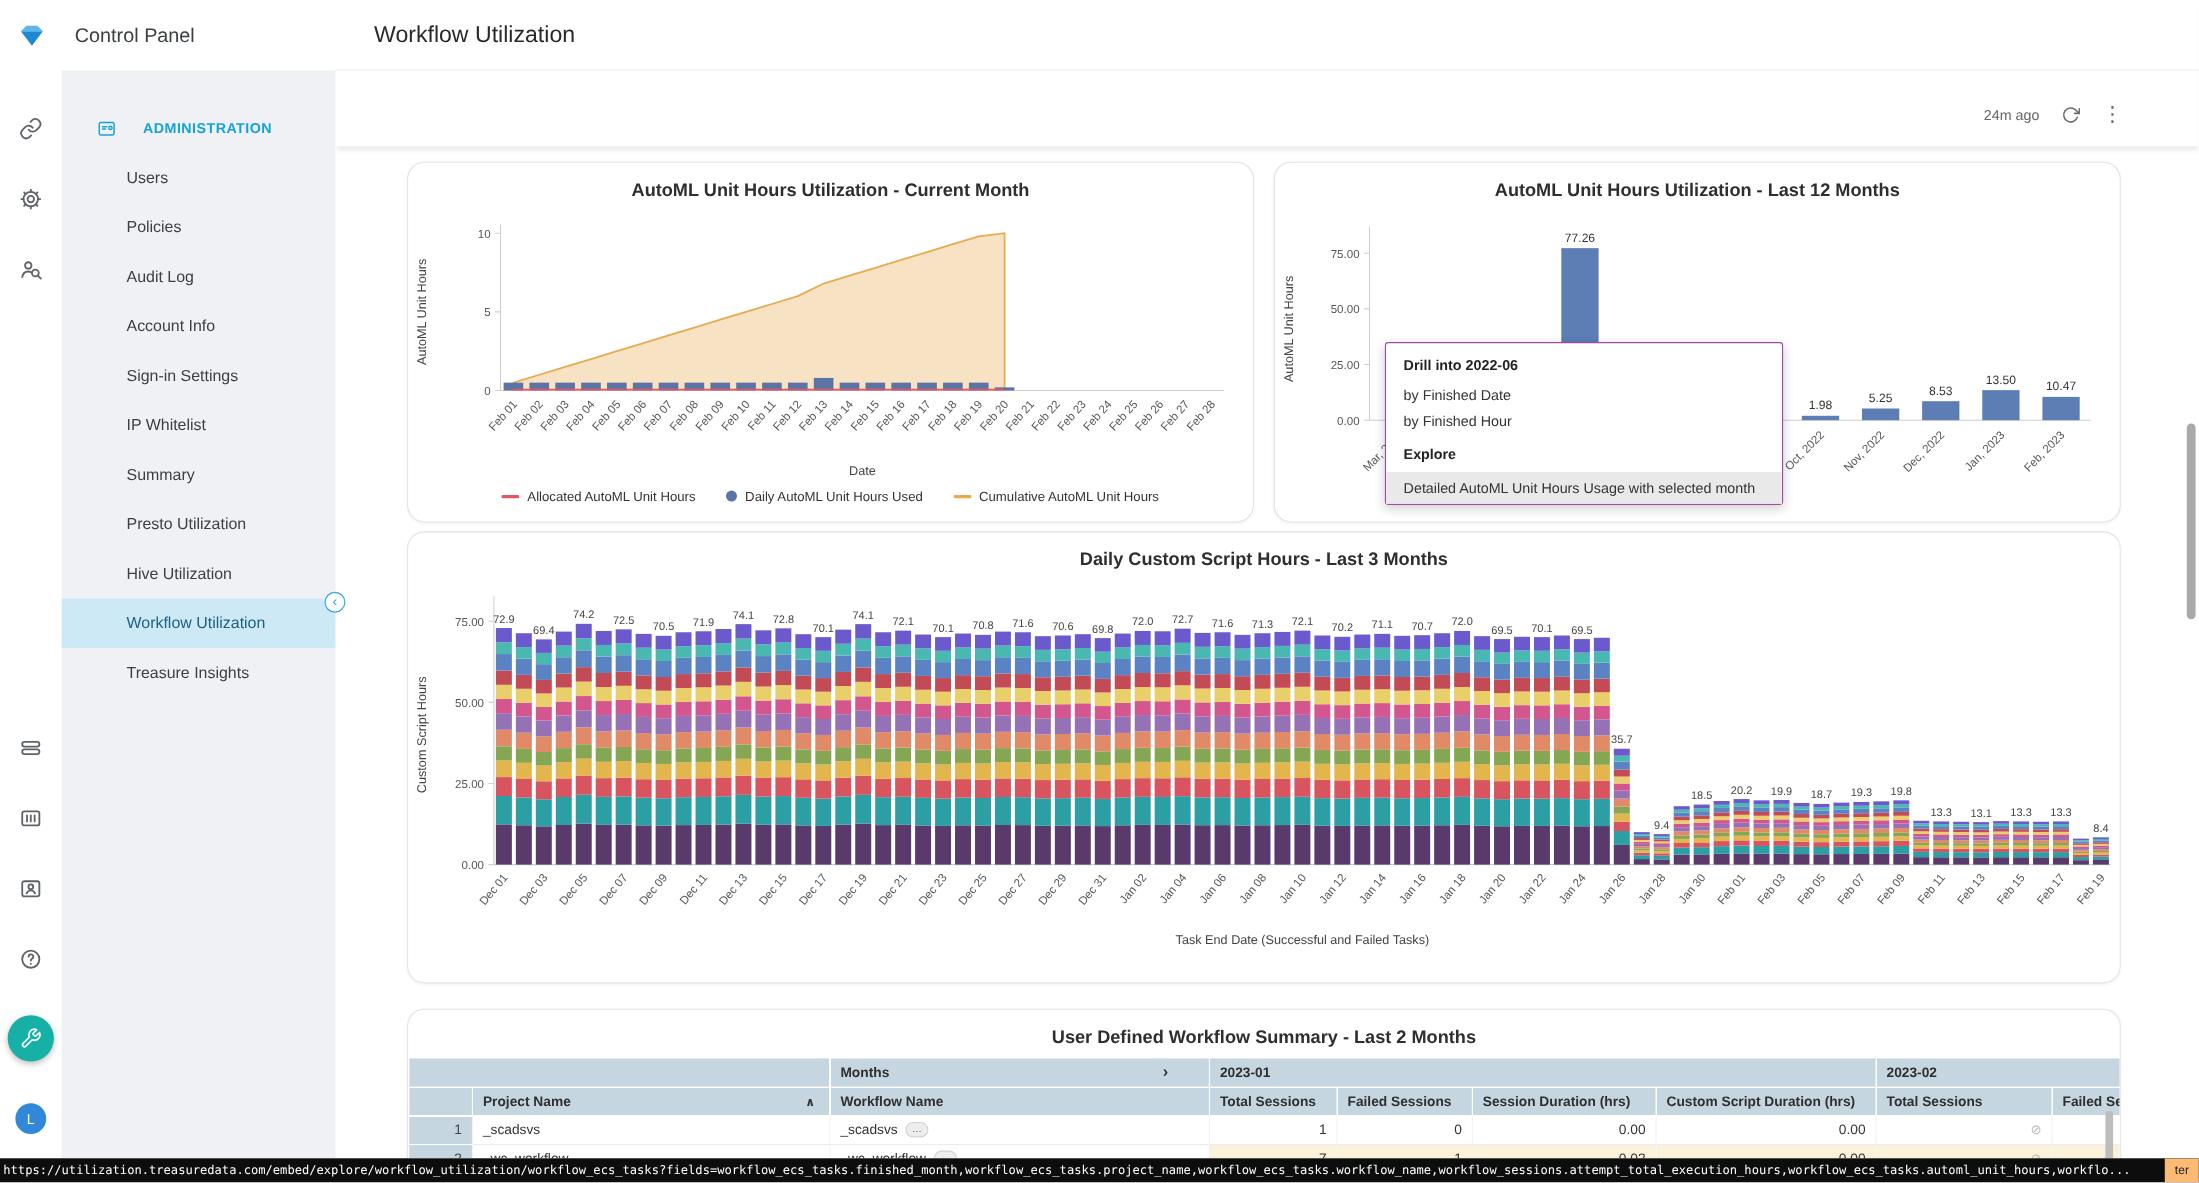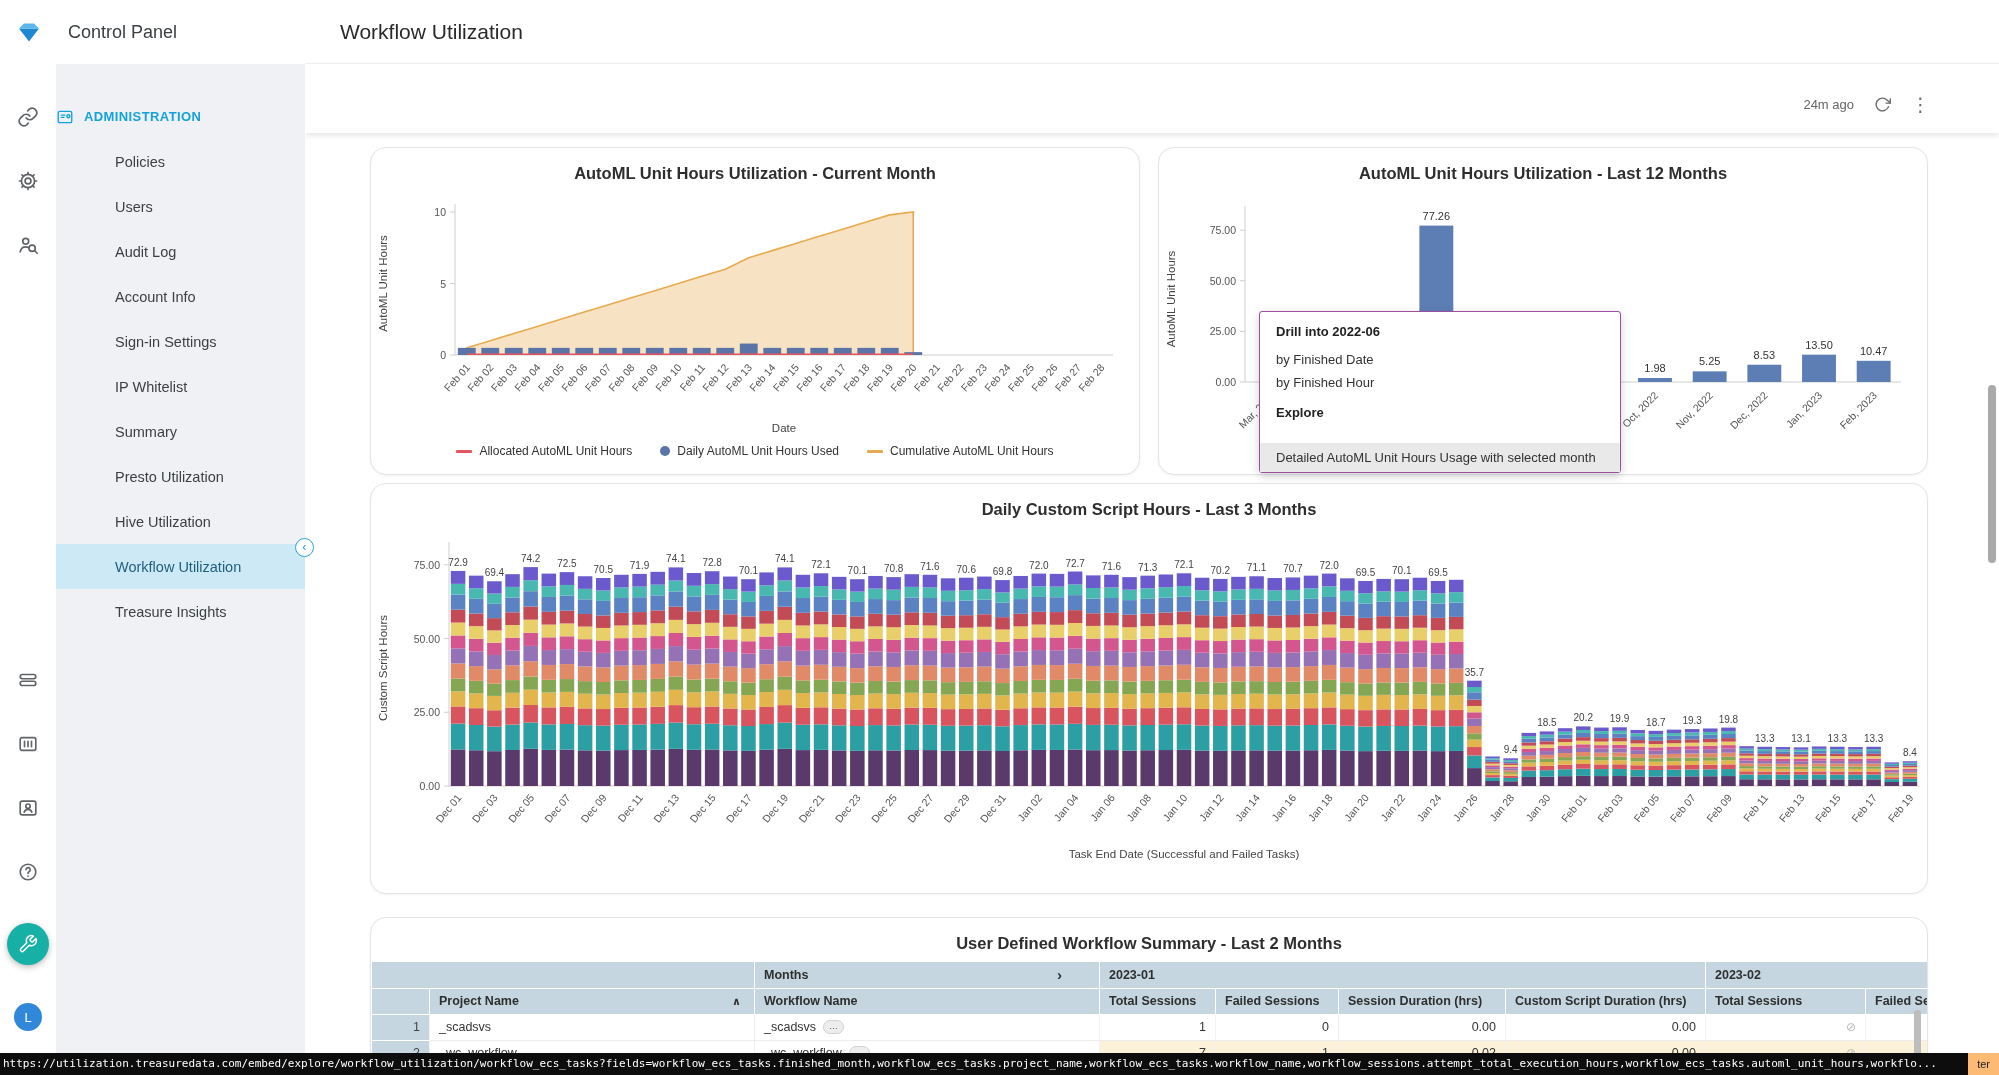--- a/index.html
+++ b/index.html
@@ -9,21 +9,21 @@
   
   .leftcol{width:305px;flex:none;position:relative;display:flex;flex-direction:column;background:#fff;z-index:6}
   .brand{height:64px;display:flex;align-items:center;padding-left:16px;gap:26px;background:#fff;flex:none}
   .brand-title{font-size:18px;color:#3c4043}
   .leftbody{flex:1;display:flex;min-height:0}
   .rail{width:56px;flex:none;background:#fff;display:flex;flex-direction:column;align-items:center;padding:40px 0 22px;gap:38px}
   .rail-icon{width:26px;height:26px;color:#5f6368;display:flex;align-items:center;justify-content:center;cursor:pointer;flex:none}
   .wrench-btn{width:42px;height:42px;border-radius:50%;background:#16b0a6;display:flex;align-items:center;justify-content:center;box-shadow:0 2px 6px rgba(0,0,0,.28);cursor:pointer;flex:none}
   .avatar{width:28px;height:28px;border-radius:50%;background:#3188d8;color:#fff;font-size:13px;display:flex;align-items:center;justify-content:center;cursor:pointer;flex:none}
   .sidebar{flex:1;background:#f0f1f4;padding-top:30px;overflow:hidden}
-  .nav-section{height:45px;display:flex;align-items:center;gap:10px;color:#14a3d9;font-size:13px;font-weight:bold;letter-spacing:.4px}
+  .nav-section{height:45px;display:flex;align-items:center;gap:24px;padding-left:32px;color:#14a3d9;font-size:13px;font-weight:bold;letter-spacing:.4px}
   .nav-item{height:45px;display:flex;align-items:center;padding-left:59px;font-size:14.5px;color:#3c3f43;cursor:pointer}
   .nav-item.active{background:#cde9f6;color:#20607e}
   .collapse-btn{position:absolute;left:295px;top:538px;width:19px;height:19px;border-radius:50%;background:#fff;border:1.5px solid #29a5d8;color:#29a5d8;font-size:13px;line-height:15px;text-align:center;z-index:8;cursor:pointer}
   
   .main{flex:1;position:relative;display:flex;flex-direction:column;overflow:hidden;background:#fff}
   .main-header{height:133px;flex:none;position:relative;background:#fff;box-shadow:0 3px 5px rgba(0,0,0,.09);z-index:3}
   .title-row{height:64px;border-bottom:1px solid #eee;display:flex;align-items:center;padding-left:35px}
   .title-row h1{font-size:21px;font-weight:500;color:#2a2a2a}
   .toolbar{position:absolute;right:69px;top:96px;display:flex;align-items:center;gap:20px;color:#666;font-size:13px}
   .tb-icon{cursor:pointer;display:flex;align-items:center;color:#6b6b6b}
@@ -43,21 +43,21 @@
   .valsm{font-size:10px;fill:#444}
   .legend{display:flex;justify-content:center;gap:28px;font-size:12px;color:#333;margin-top:6px}
   .lg-item{display:flex;align-items:center;gap:7px;cursor:pointer}
   .lg-line{width:16px;height:3px;border-radius:1px}
   .lg-dot{width:10px;height:10px;border-radius:50%}
   
   .drill-menu{position:absolute;left:100px;top:163px;width:362px;background:#fff;border:1px solid #9c4f9e;border-radius:3px;box-shadow:0 3px 10px rgba(0,0,0,.18);padding:12px 0 0;z-index:4;font-size:13px}
   .dm-title{font-weight:bold;color:#222;padding:0 16px 9px}
   .dm-item{color:#333;padding:4px 16px;cursor:pointer}
   .dm-section{font-weight:bold;color:#222;padding:11px 16px 5px}
-  .dm-item.highlighted{background:#e9e9e9;padding:7px 16px;margin-top:18px}
+  .dm-item.highlighted{background:#e9e9e9;padding:7px 16px;margin-top:4px}
   
   .tablewrap{overflow:hidden;width:1556px}
   table{border-collapse:collapse;table-layout:fixed;width:1590px;font-size:12.5px;color:#333}
   th,td{height:26px;padding:0 9px;overflow:hidden;white-space:nowrap}
   thead th{background:#c5d6e0;font-weight:bold;text-align:left;border:1px solid #fff;border-top:none;font-size:12.5px;color:#2f2f2f;cursor:pointer}
   thead th.r{text-align:left}
   tbody td{border-bottom:1px solid #ececec;border-right:1px solid #f2f2f2;background:#fff}
   td.num{background:#c5d6e0;text-align:right;border-bottom:1px solid #fff;color:#444}
   td.r{text-align:right}
   td.hl{background:#fbf2d9}
@@ -148,22 +148,22 @@
           <div class="nav-section">
             <span style="display: flex;">
               <svg width="18" height="18" viewBox="0 0 24 24" fill="none" stroke="#14a3d9" stroke-width="1.8" stroke-linecap="round" stroke-linejoin="round">
                 <rect x="3" y="4.5" width="18" height="15" rx="2"></rect>
                 <path d="M7 9.5h5M7 12.5h3.5"></path>
                 <circle cx="16.5" cy="11" r="2"></circle>
               </svg>
             </span>
             <span>ADMINISTRATION</span>
           </div>
+          <div class="nav-item">Users</div>
           <div class="nav-item">Policies</div>
-          <div class="nav-item">Users</div>
           <div class="nav-item">Audit Log</div>
           <div class="nav-item">Account Info</div>
           <div class="nav-item">Sign-in Settings</div>
           <div class="nav-item">IP Whitelist</div>
           <div class="nav-item">Summary</div>
           <div class="nav-item">Presto Utilization</div>
           <div class="nav-item">Hive Utilization</div>
           <div class="nav-item active">Workflow Utilization</div>
           <div class="nav-item">Treasure Insights</div>
         </nav>

